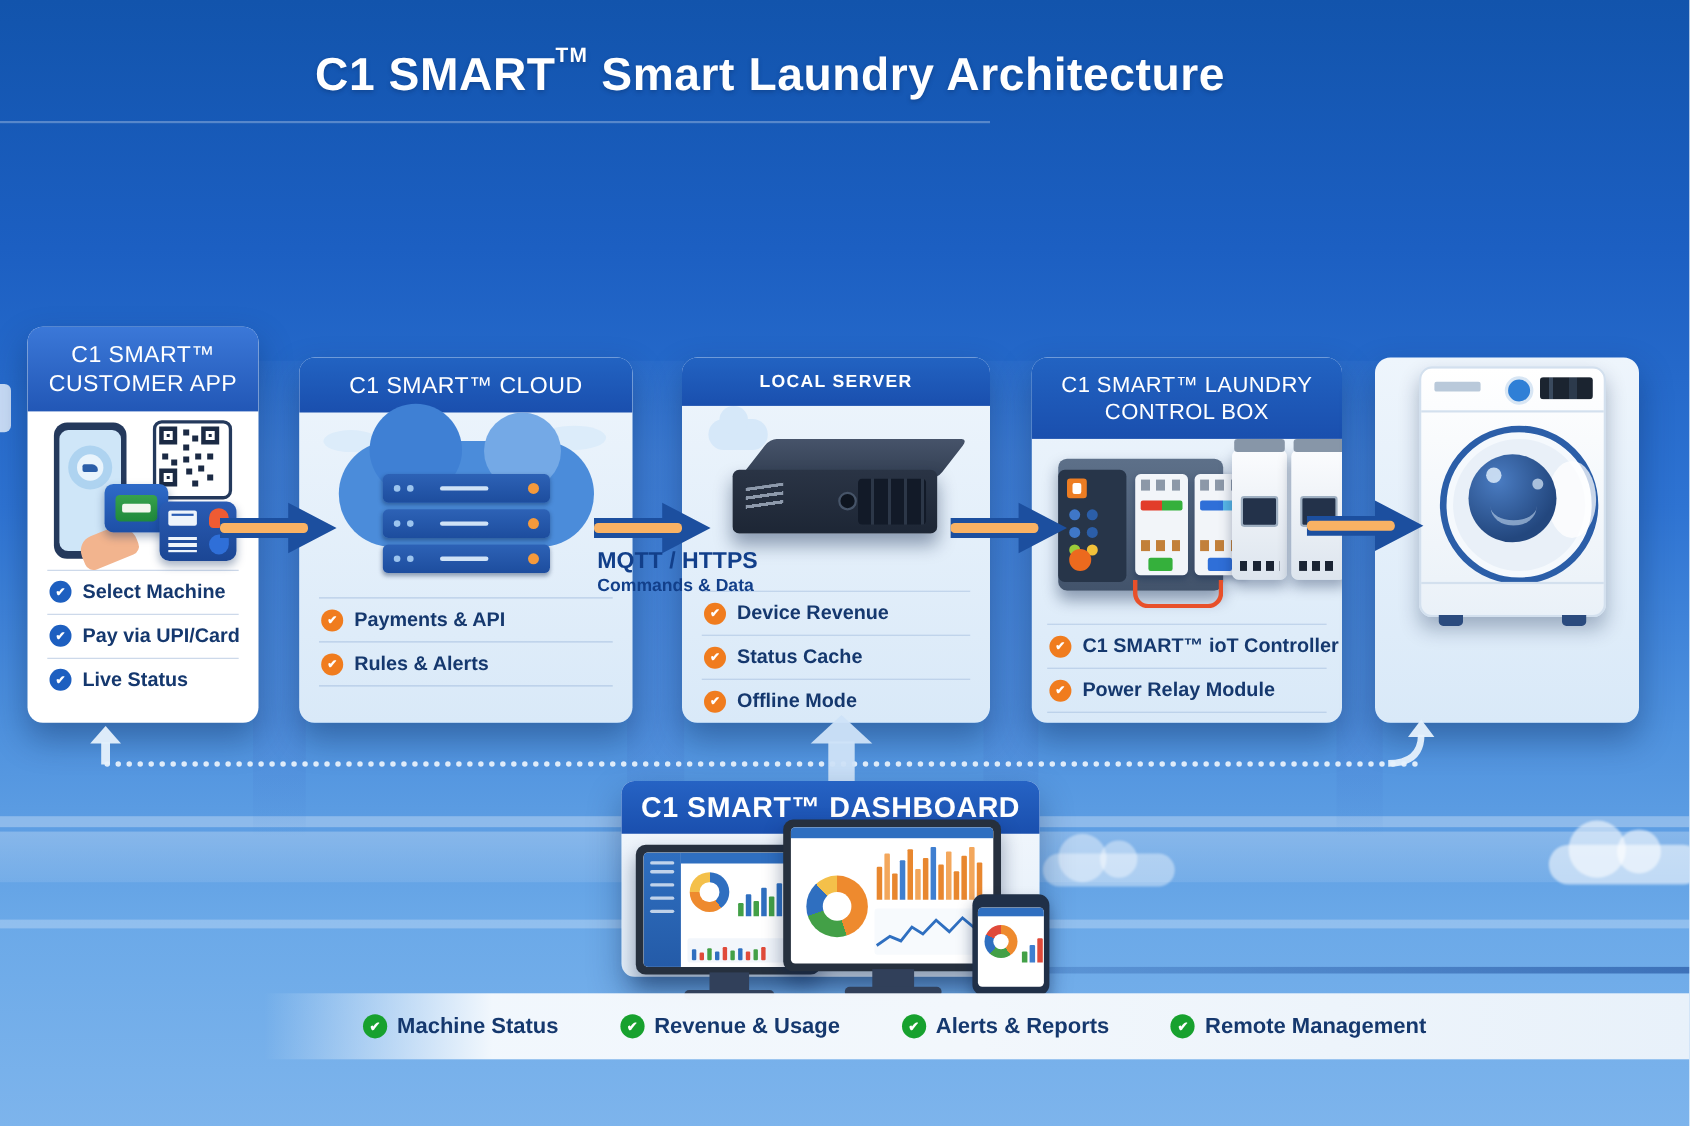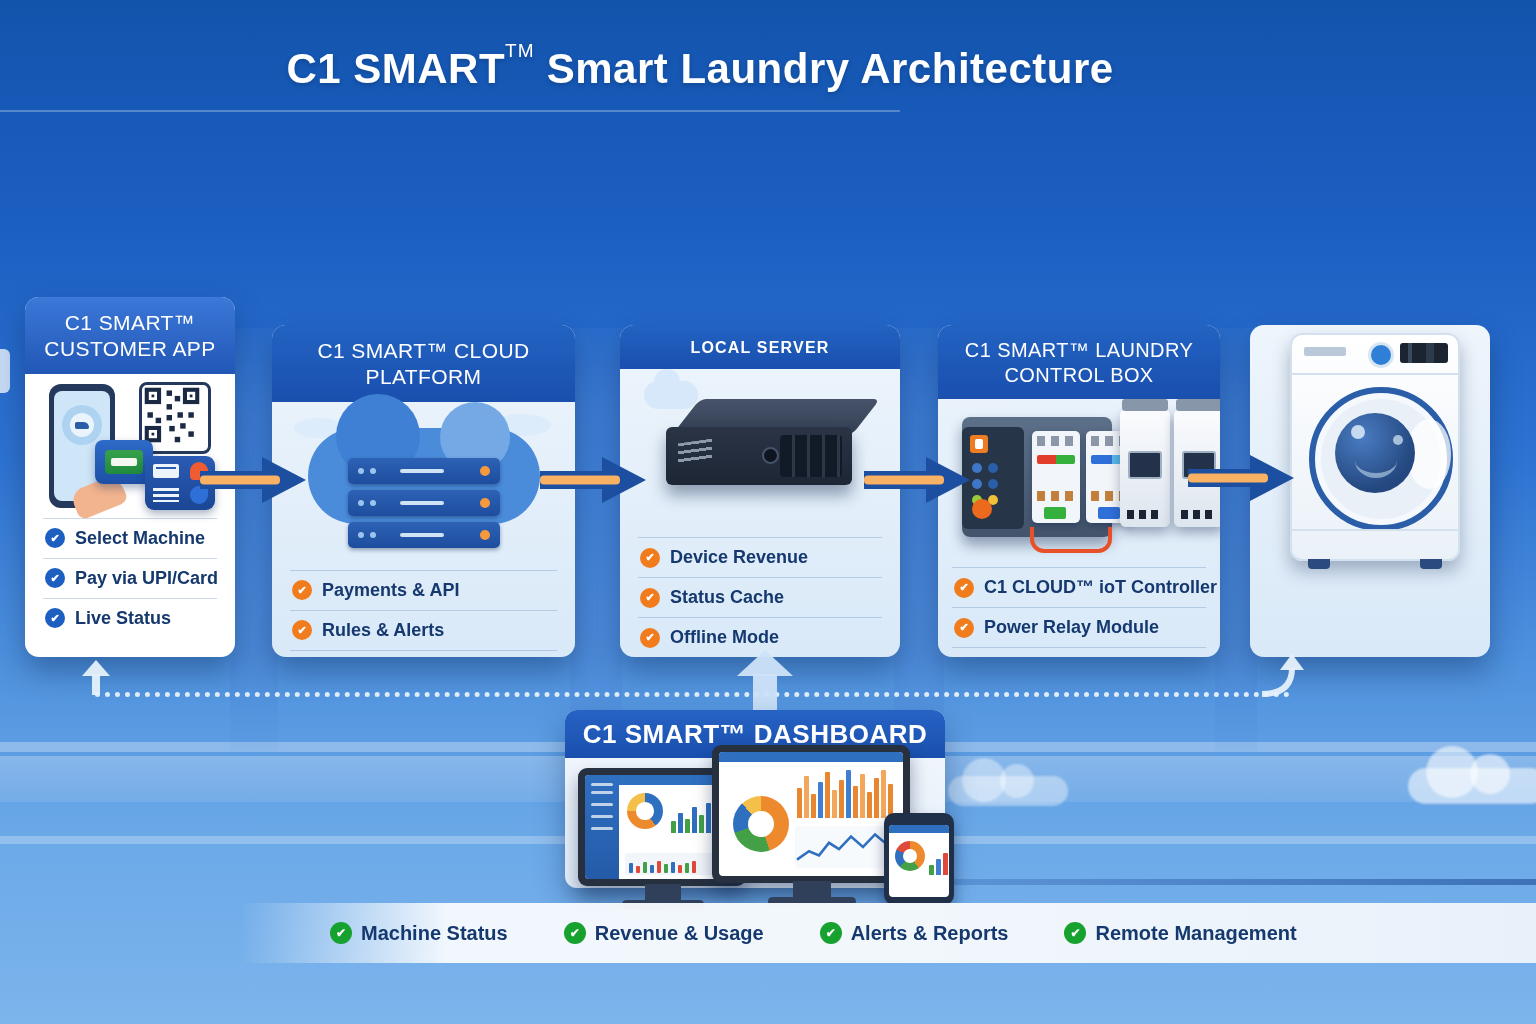--- a/index.html
+++ b/index.html
@@ -22,21 +22,21 @@
   .cloud-r{left:1408px;top:768px;width:140px;height:36px;}
   .cloud-r:before{left:18px;top:-22px;width:52px;height:52px;}
   .cloud-r:after{left:62px;top:-14px;width:40px;height:40px;}
   .cloud-m{left:948px;top:776px;width:120px;height:30px;background:rgba(255,255,255,.40);}
   .cloud-m:before{left:14px;top:-18px;width:44px;height:44px;}
   .cloud-m:after{left:52px;top:-12px;width:34px;height:34px;}
 
   
   .main-title{position:absolute;top:40px;left:0;width:1400px;text-align:center;color:#fff;
     font-size:42px;font-weight:800;letter-spacing:.5px;text-shadow:0 2px 4px rgba(10,40,90,.35);}
-  .main-title sup{font-size:19px;font-weight:400;vertical-align:26px;letter-spacing:1px;}
+  .main-title sup{font-size:19px;font-weight:700;vertical-align:26px;letter-spacing:1px;}
   .subtitle-row{position:absolute;top:100px;left:0;width:1380px;display:flex;align-items:center;justify-content:center;gap:22px;}
   .subtitle-line{height:4px;background:rgba(235,244,252,.85);border-radius:2px;}
   .sl-left{width:72px;} .sl-right{width:120px;}
   .subtitle-text{color:#cfe2f6;font-size:27px;font-weight:600;letter-spacing:.5px;}
 
   
   .card{position:absolute;border-radius:14px;overflow:hidden;background:#fff;
     box-shadow:0 14px 30px rgba(8,35,80,.38);}
   .card-header{background:linear-gradient(180deg,#2263c2,#1a4fae);color:#fff;text-align:center;
     padding:13px 6px 11px;line-height:1.25;}
@@ -286,21 +286,20 @@
             <span class="check blue">✔</span>
             <span>Live Status</span>
           </div>
         </div>
     </div>
   </div>
 
   <div class="card card2">
     <div class="card-header">
       <div class="hl hl-21">C1 SMART™ CLOUD</div>
-      <div class="hl hl-21">PLATFORM</div>
     </div>
     <div class="card-body">
       <div class="graphic g2">
         <div class="puff" style="left:4px;top:16px;width:50px;height:20px;"></div>
         <div class="puff" style="right:6px;top:12px;width:58px;height:22px;"></div>
         <div class="big-cloud"></div>
         <div class="srv" style="top:56px;">
             <i class="d1"></i>
             <i class="d2"></i>
             <span class="bar"></span>
@@ -404,21 +403,21 @@
         </div>
         <div class="din" style="left:222px;">
           <div class="head"></div>
             <div class="win"></div>
             <div class="pins"></div>
         </div>
       </div>
       <div>
           <div class="item-row">
             <span class="check orange">✔</span>
-            <span>C1 CLOUD™ ioT Controller</span>
+            <span>C1 SMART™ ioT Controller</span>
           </div>
           <div class="item-row">
             <span class="check orange">✔</span>
             <span>Power Relay Module</span>
           </div>
           <div class="item-row"></div>
         </div>
     </div>
   </div>
 
@@ -456,20 +455,24 @@
   </svg>
   <svg class="flow-arrow fa3" viewBox="0 0 110 56">
     <polygon points="0,19 62,19 62,5 106,28 62,51 62,37 0,37" fill="#1c4f9f"></polygon>
     <rect x="0" y="23.5" width="80" height="9" rx="4" fill="#f9b264"></rect>
   </svg>
   <svg class="flow-arrow fa4" viewBox="0 0 110 56">
     <polygon points="0,19 62,19 62,5 106,28 62,51 62,37 0,37" fill="#1c4f9f"></polygon>
     <rect x="0" y="23.5" width="80" height="9" rx="4" fill="#f9b264"></rect>
   </svg>
 
+  <div class="mqtt-label">
+    <div class="mqtt-l1">MQTT / HTTPS</div>
+    <div class="mqtt-l2">Commands &amp; Data</div>
+  </div>
 
   <div class="dotted-line"></div>
   <div class="up-arrow-small">
       <div class="head"></div>
       <div class="stem"></div>
     </div>
   <div class="up-arrow-big">
       <div class="head"></div>
       <div class="stem"></div>
     </div>

